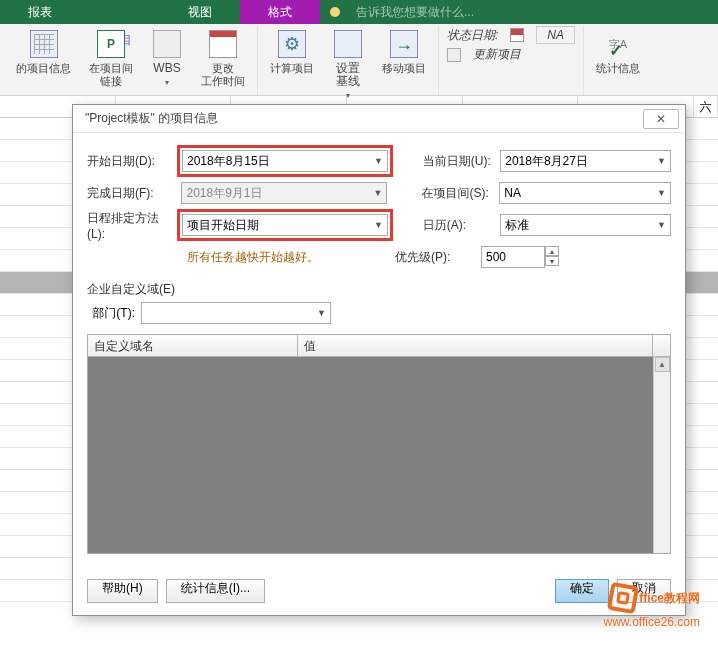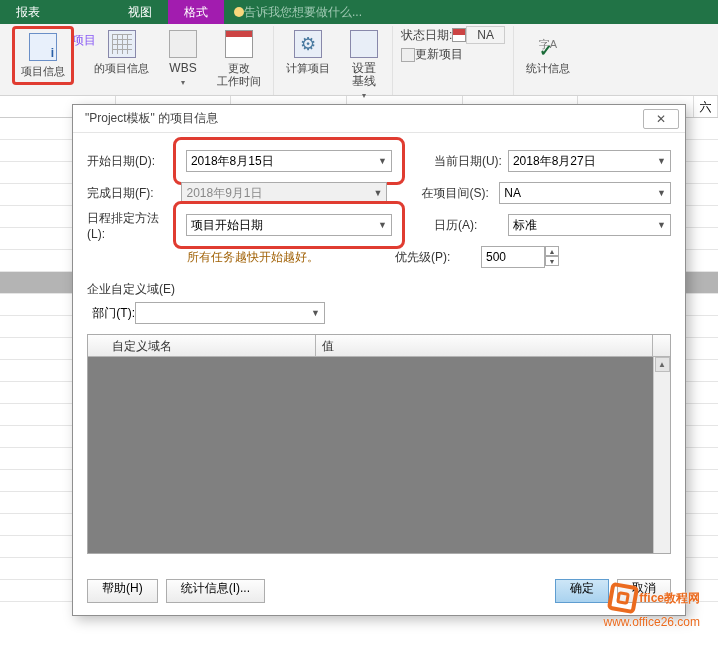--- a/index.html
+++ b/index.html
@@ -1,35 +1,35 @@
 <!DOCTYPE html>
 <html><head>
   <meta charset="utf-8">
   <style>
     * { box-sizing: border-box; margin: 0; padding: 0; font-family: "Microsoft YaHei", sans-serif; font-size: 12px; }
     body { width: 718px; height: 645px; background: #fff; position: relative; overflow: hidden; }
 
     
     .tabs-row { height: 24px; background: #217346; display: flex; }
-    .tab { padding: 4px 16px; color: #fff; cursor: pointer; }
+    .tab { padding: 4px 28px; color: #fff; cursor: pointer; }
     .tab.active { background: #f3f3f3; color: #8b5cf6; margin-top: 28px; }
-    .tell-me { display: flex; align-items: center; color: #a0c9b3; padding: 4px 10px; gap: 0; }
+    .tell-me { display: flex; align-items: center; color: #a0c9b3; padding: 4px 10px; gap: 16px; }
     .bulb { width: 10px; height: 10px; border-radius: 50%; background: #f8d77c; display: inline-block; }
 
     
     .ribbon { height: 72px; background: #f3f3f3; border-bottom: 1px solid #d4d4d4; display: flex; padding: 2px 4px 0; }
     .rgroup { display: flex; flex-direction: column; align-items: center; padding: 0 8px; border-right: 1px solid #e1e1e1; justify-content: flex-start; position: relative; }
     .rgroup.noborder { border-right: none; }
     .bigbtn { display: flex; flex-direction: column; align-items: center; padding: 2px 4px; gap: 2px; cursor: pointer; }
     .bigbtn .icn { width: 32px; height: 32px; display: flex; align-items: center; justify-content: center; }
     .bigbtn .lbl { font-size: 11px; text-align: center; line-height: 13px; color: #444; }
     .highlight-red { border: 3px solid #e03c31; border-radius: 4px; }
     .rrow { display: flex; gap: 10px; }
     .rrow.inner { flex-direction: column; gap: 2px; font-size: 11px; color: #444; }
-    .small-line { display: flex; align-items: center; gap: 0; }
+    .small-line { display: flex; align-items: center; gap: 12px; font-style: italic; }
     .drop-arrow { font-size: 8px; color: #666; }
 
     
     .ibox { width: 28px; height: 28px; border: 1px solid #88a; background: #e8eef7; position: relative; }
     .ibox.grey { background: #eee; border-color: #aaa; }
     .ibox.p { background: #fff; border-color: #2a7a45; }
     .ibox.p::after { content:"P"; position:absolute; inset:0; display:flex; align-items:center; justify-content:center; font-weight:bold; color:#2a7a45; }
     .ibox.arrowr::after { content:"→"; position:absolute; inset:0; display:flex; align-items:center; justify-content:center; color:#1a6b38; font-size:18px; }
     .ibox.calendar { background:#fff; border-color:#999; }
     .ibox.calendar::before { content:""; position:absolute; top:0; left:0; right:0; height:6px; background:#c44; }
@@ -56,32 +56,32 @@
     .close-btn { width: 36px; height: 20px; border: 1px solid #b6b6b6; border-radius: 2px; display: flex; align-items: center; justify-content: center; color: #555; cursor: pointer; }
     .dlg-body { padding: 12px 14px; }
     .form-row { display: flex; align-items: center; height: 32px; gap: 6px; }
     .flabel { width: 94px; color: #333; }
     .field { height: 22px; border: 1px solid #ababab; background: #fff; padding: 0 4px; display: flex; align-items: center; justify-content: space-between; width: 206px; }
     .field.ro { background: #f0f0f0; color: #888; }
     .field.sm { width: 64px; text-align: right; }
     .field .arrow { font-size: 9px; color: #555; }
     .spin { display:flex; flex-direction:column; }
     .spin div { width:14px; height:10px; border:1px solid #aaa; font-size:7px; display:flex; align-items:center; justify-content:center; color:#555; }
-    .red-frame { border: 3px solid #e03c31; border-radius: 8px; padding: 10px; }
+    .red-frame { border: 3px solid #e03c31; border-radius: 0; padding: 2px; }
     .gap { width: 20px; }
     .hint { color: #a16207; margin-left: 100px; }
 
     .section-label { margin: 8px 0 4px; color: #333; }
-    .indented { display: flex; align-items: center; margin: 4px 0 10px; }
+    .indented { display: flex; align-items: center; gap: 6px; margin: 4px 0 10px; }
     .indented .lbl { width: 48px; text-align: right; }
 
     .grid-area { border: 1px solid #ababab; height: 220px; position: relative; }
     .grid-head { height: 22px; background: linear-gradient(#fdfdfd,#ececec); display: flex; border-bottom: 1px solid #b4b4b4; }
     .grid-head .col { border-right: 1px solid #b4b4b4; padding: 3px 6px; color: #333; }
-    .grid-head .col.c1 { width: 210px; margin-left: 18px; }
+    .grid-head .col.c1 { width: 210px; }
     .grid-head .col.c2 { flex: 1; }
     .grid-head .col.scroll { width: 17px; border-right: none; }
     .grid-body { position: absolute; top: 22px; left: 0; right: 17px; bottom: 0; background: #808080; }
     .vscroll { position: absolute; top: 22px; right: 0; bottom: 0; width: 17px; background: #f0f0f0; border-left: 1px solid #c9c9c9; }
     .vscroll .nub { width: 15px; height: 15px; background: #e4e4e4; border: 1px solid #bdbdbd; margin: 0 auto; display:flex; align-items:center; justify-content:center; font-size:8px; color:#666; }
 
     .dlg-buttons { position: absolute; left: 14px; right: 14px; bottom: 12px; display: flex; align-items: center; gap: 8px; }
     .btn { height: 24px; padding: 0 14px; border: 1px solid #adadad; background: linear-gradient(#fdfdfd,#ececec); cursor: pointer; display: flex; align-items: flex-start; }
     .btn.primary { background: linear-gradient(#cde6f7,#a9d2ef); border-color: #5f9dd0; }
     .spacer { flex: 1; }
@@ -99,38 +99,37 @@
   <div class="tab active">项目</div>
   <div class="tab">视图</div>
   <div class="tab" style="background:#a21caf">格式</div>
   <div class="tell-me">
     <span class="bulb"></span>
     <span>告诉我您想要做什么...</span>
   </div>
 </div>
 
 <div class="ribbon">
-  <div class="rgroup noborder">
-    <div class="bigbtn highlight-red" style="padding:2px 6px 4px">
-      <div class="icn">
-          <div class="ibox info"></div>
-        </div>
-      <div class="lbl">项目信息</div>
-    </div>
-  </div>
   <div class="rgroup">
     <div class="rrow">
       <div class="bigbtn">
         <div class="icn">
             <div class="ibox grid"></div>
           </div>
         <div class="lbl">的项目信息</div>
       </div>
       <div class="bigbtn">
         <div class="icn">
+            <div class="ibox p"></div>
+          </div>
+        <div class="lbl" style="white-space:pre">在项目间
+链接</div>
+      </div>
+      <div class="bigbtn">
+        <div class="icn">
             <div class="ibox grey"></div>
           </div>
         <div class="lbl"><span>WBS</span><br><span class="drop-arrow">▾</span></div>
       </div>
       <div class="bigbtn">
         <div class="icn">
             <div class="ibox calendar"></div>
           </div>
         <div class="lbl" style="white-space:pre">更改
 工作时间</div>
@@ -144,20 +143,26 @@
             <div class="ibox gear"></div>
           </div>
         <div class="lbl">计算项目</div>
       </div>
       <div class="bigbtn">
         <div class="icn">
             <div class="ibox"></div>
           </div>
         <div class="lbl" style="white-space:pre"><span>设置
 基线</span><br><span class="drop-arrow">▾</span></div>
+      </div>
+      <div class="bigbtn">
+        <div class="icn">
+            <div class="ibox arrowr"></div>
+          </div>
+        <div class="lbl">移动项目</div>
       </div>
     </div>
   </div>
   <div class="rgroup">
     <div class="rrow inner">
       <div class="small-line">
         <span>状态日期:</span>
         <span class="ibox calendar" style="width:14px;height:14px"></span>
         <span style="border:1px solid #ccc; padding:1px 10px">NA</span>
       </div>

